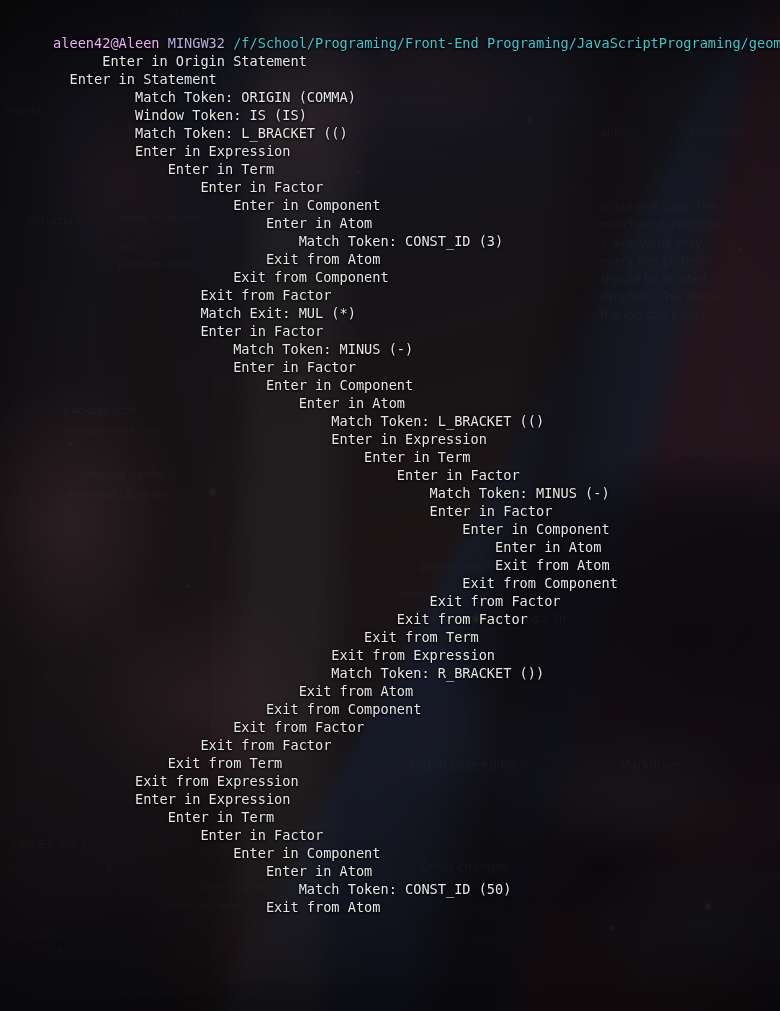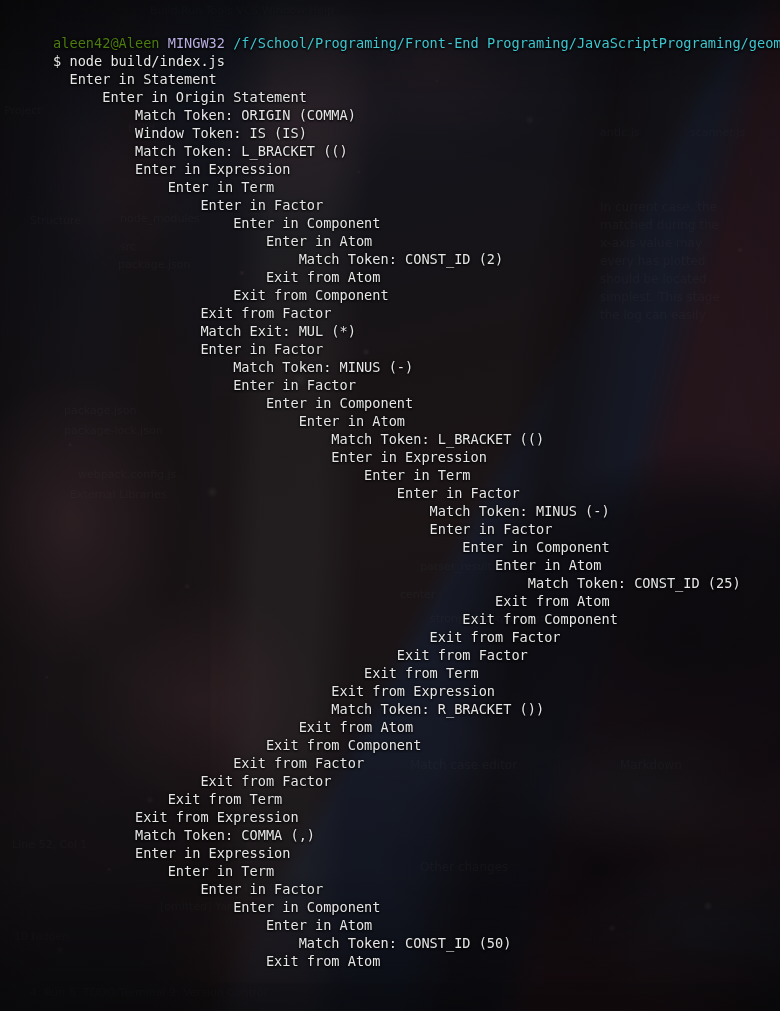--- a/index.html
+++ b/index.html
@@ -146,21 +146,21 @@
     height: 18px;
     line-height: 18px;
     font-size: 13.6px;
     letter-spacing: 0px;
     color: #e6e6e6;
     white-space: pre;
     text-shadow: 0 1px 2px rgba(0,0,0,0.95), 0 0 3px rgba(0,0,0,0.8);
     padding-left: 4px;
   }
   #prompt-line { margin-top: 16px; }
-  .c-user  { color: #4d7c0f; }
+  .c-user  { color: #f0abfc; }
   .c-host  { color: #b9aee0; }
   .c-path  { color: #3ec6cf; }
   .c-txt   { color: #e8e8e8; }
   .blank   { height: 18px; }
 </style>
 </head>
 <body>
 
 <div id="terminal">
 
@@ -212,70 +212,65 @@
 
   <div class="bg-layer" id="bg-tint"></div>
   <div class="bg-layer" id="bg-vignette"></div>
 
   <div id="console">
 
     <div class="line" id="prompt-line">
       <span class="c-user">aleen42@Aleen</span><span class="c-txt"> </span><span class="c-host">MINGW32</span><span class="c-txt"> </span><span class="c-path">/f/School/Programing/Front-End Programing/JavaScriptPrograming/geometries</span>
     </div>
 
-    <div class="line">
-      <span class="c-txt">$</span><span class="c-txt"> </span><span class="c-txt">node build/index.js</span>
-    </div>
 
     <div class="blank"></div>
 
     <div id="output-lines">
+        <div class="line">            Enter in Origin Statement</div>
         <div class="line">        Enter in Statement</div>
-        <div class="line">            Enter in Origin Statement</div>
         <div class="line">                Match Token: ORIGIN (COMMA)</div>
         <div class="line">                Window Token: IS (IS)</div>
         <div class="line">                Match Token: L_BRACKET (()</div>
         <div class="line">                Enter in Expression</div>
         <div class="line">                    Enter in Term</div>
         <div class="line">                        Enter in Factor</div>
         <div class="line">                            Enter in Component</div>
         <div class="line">                                Enter in Atom</div>
-        <div class="line">                                    Match Token: CONST_ID (2)</div>
+        <div class="line">                                    Match Token: CONST_ID (3)</div>
         <div class="line">                                Exit from Atom</div>
         <div class="line">                            Exit from Component</div>
         <div class="line">                        Exit from Factor</div>
         <div class="line">                        Match Exit: MUL (*)</div>
         <div class="line">                        Enter in Factor</div>
         <div class="line">                            Match Token: MINUS (-)</div>
         <div class="line">                            Enter in Factor</div>
         <div class="line">                                Enter in Component</div>
         <div class="line">                                    Enter in Atom</div>
         <div class="line">                                        Match Token: L_BRACKET (()</div>
         <div class="line">                                        Enter in Expression</div>
         <div class="line">                                            Enter in Term</div>
         <div class="line">                                                Enter in Factor</div>
         <div class="line">                                                    Match Token: MINUS (-)</div>
         <div class="line">                                                    Enter in Factor</div>
         <div class="line">                                                        Enter in Component</div>
         <div class="line">                                                            Enter in Atom</div>
-        <div class="line">                                                                Match Token: CONST_ID (25)</div>
         <div class="line">                                                            Exit from Atom</div>
         <div class="line">                                                        Exit from Component</div>
         <div class="line">                                                    Exit from Factor</div>
         <div class="line">                                                Exit from Factor</div>
         <div class="line">                                            Exit from Term</div>
         <div class="line">                                        Exit from Expression</div>
         <div class="line">                                        Match Token: R_BRACKET ())</div>
         <div class="line">                                    Exit from Atom</div>
         <div class="line">                                Exit from Component</div>
         <div class="line">                            Exit from Factor</div>
         <div class="line">                        Exit from Factor</div>
         <div class="line">                    Exit from Term</div>
         <div class="line">                Exit from Expression</div>
-        <div class="line">                Match Token: COMMA (,)</div>
         <div class="line">                Enter in Expression</div>
         <div class="line">                    Enter in Term</div>
         <div class="line">                        Enter in Factor</div>
         <div class="line">                            Enter in Component</div>
         <div class="line">                                Enter in Atom</div>
         <div class="line">                                    Match Token: CONST_ID (50)</div>
         <div class="line">                                Exit from Atom</div>
       </div>
   </div>
 </div>

